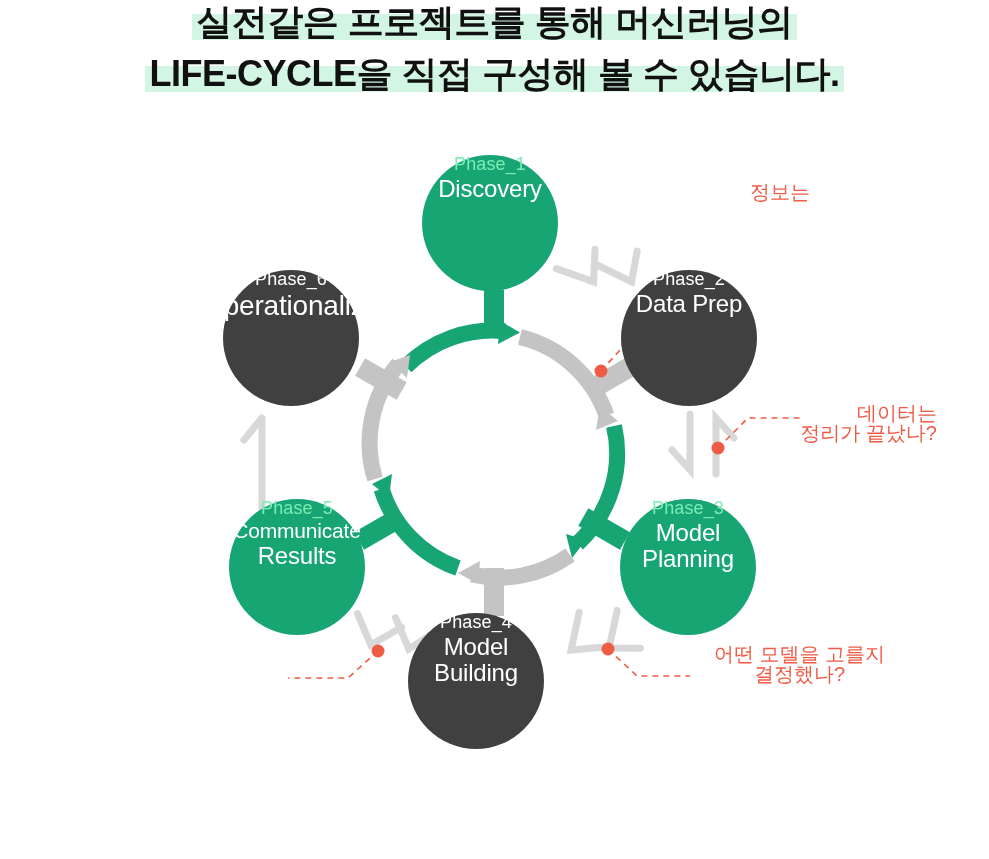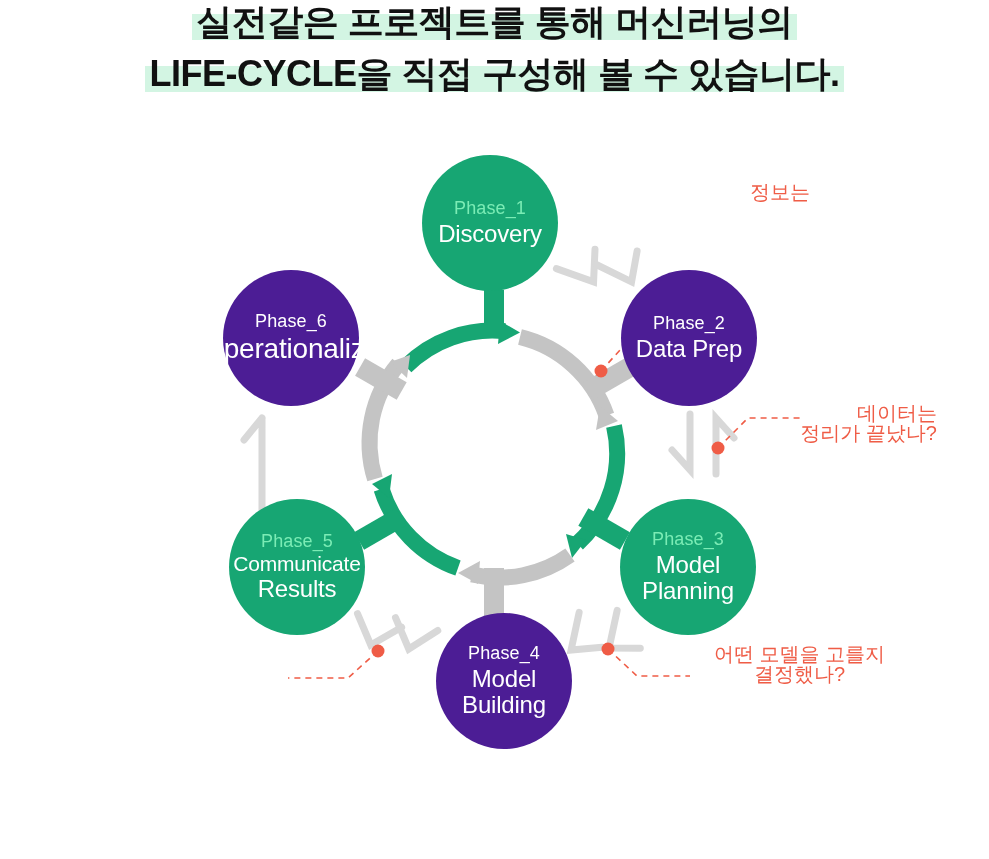--- a/index.html
+++ b/index.html
@@ -47,27 +47,26 @@
   }
   #diagram svg { display: block; }
 
   
   .phase {
     position: absolute;
     border-radius: 50%;
     display: flex;
     flex-direction: column;
     align-items: center;
-    justify-content: center;
     text-align: center;
     line-height: 1.08;
     user-select: none;
   }
   .phase.green { background: #17a673; }
-  .phase.gray  { background: #4c1d95; }
+  .phase.gray  { background: #404040; }
   .phase .pnum {
     font-size: 18px;
     letter-spacing: 0.1px;
     margin-bottom: 2px;
   }
   .phase.green .pnum { color: #7becb5; }
   .phase.gray  .pnum { color: #ffffff; }
   .phase .pname {
     color: #ffffff;
     font-size: 24px;
@@ -189,21 +188,21 @@
     </div>
 
     <div class="phase green" style="left:620px; top:381px; width:136px; height:136px;">
       <span class="pnum">Phase_3</span>
       <span class="pname">
         <span>Model</span>
         <span class="l2">Planning</span>
       </span>
     </div>
 
-    <div class="phase gray" style="left:436px; top:495px; width:136px; height:136px;">
+    <div class="phase gray" style="left:408px; top:495px; width:136px; height:136px;">
       <span class="pnum">Phase_4</span>
       <span class="pname">
         <span>Model</span>
         <span class="l2">Building</span>
       </span>
     </div>
 
     <div class="phase green" style="left:229px; top:381px; width:136px; height:136px;">
       <span class="pnum">Phase_5</span>
       <span class="pname small">

